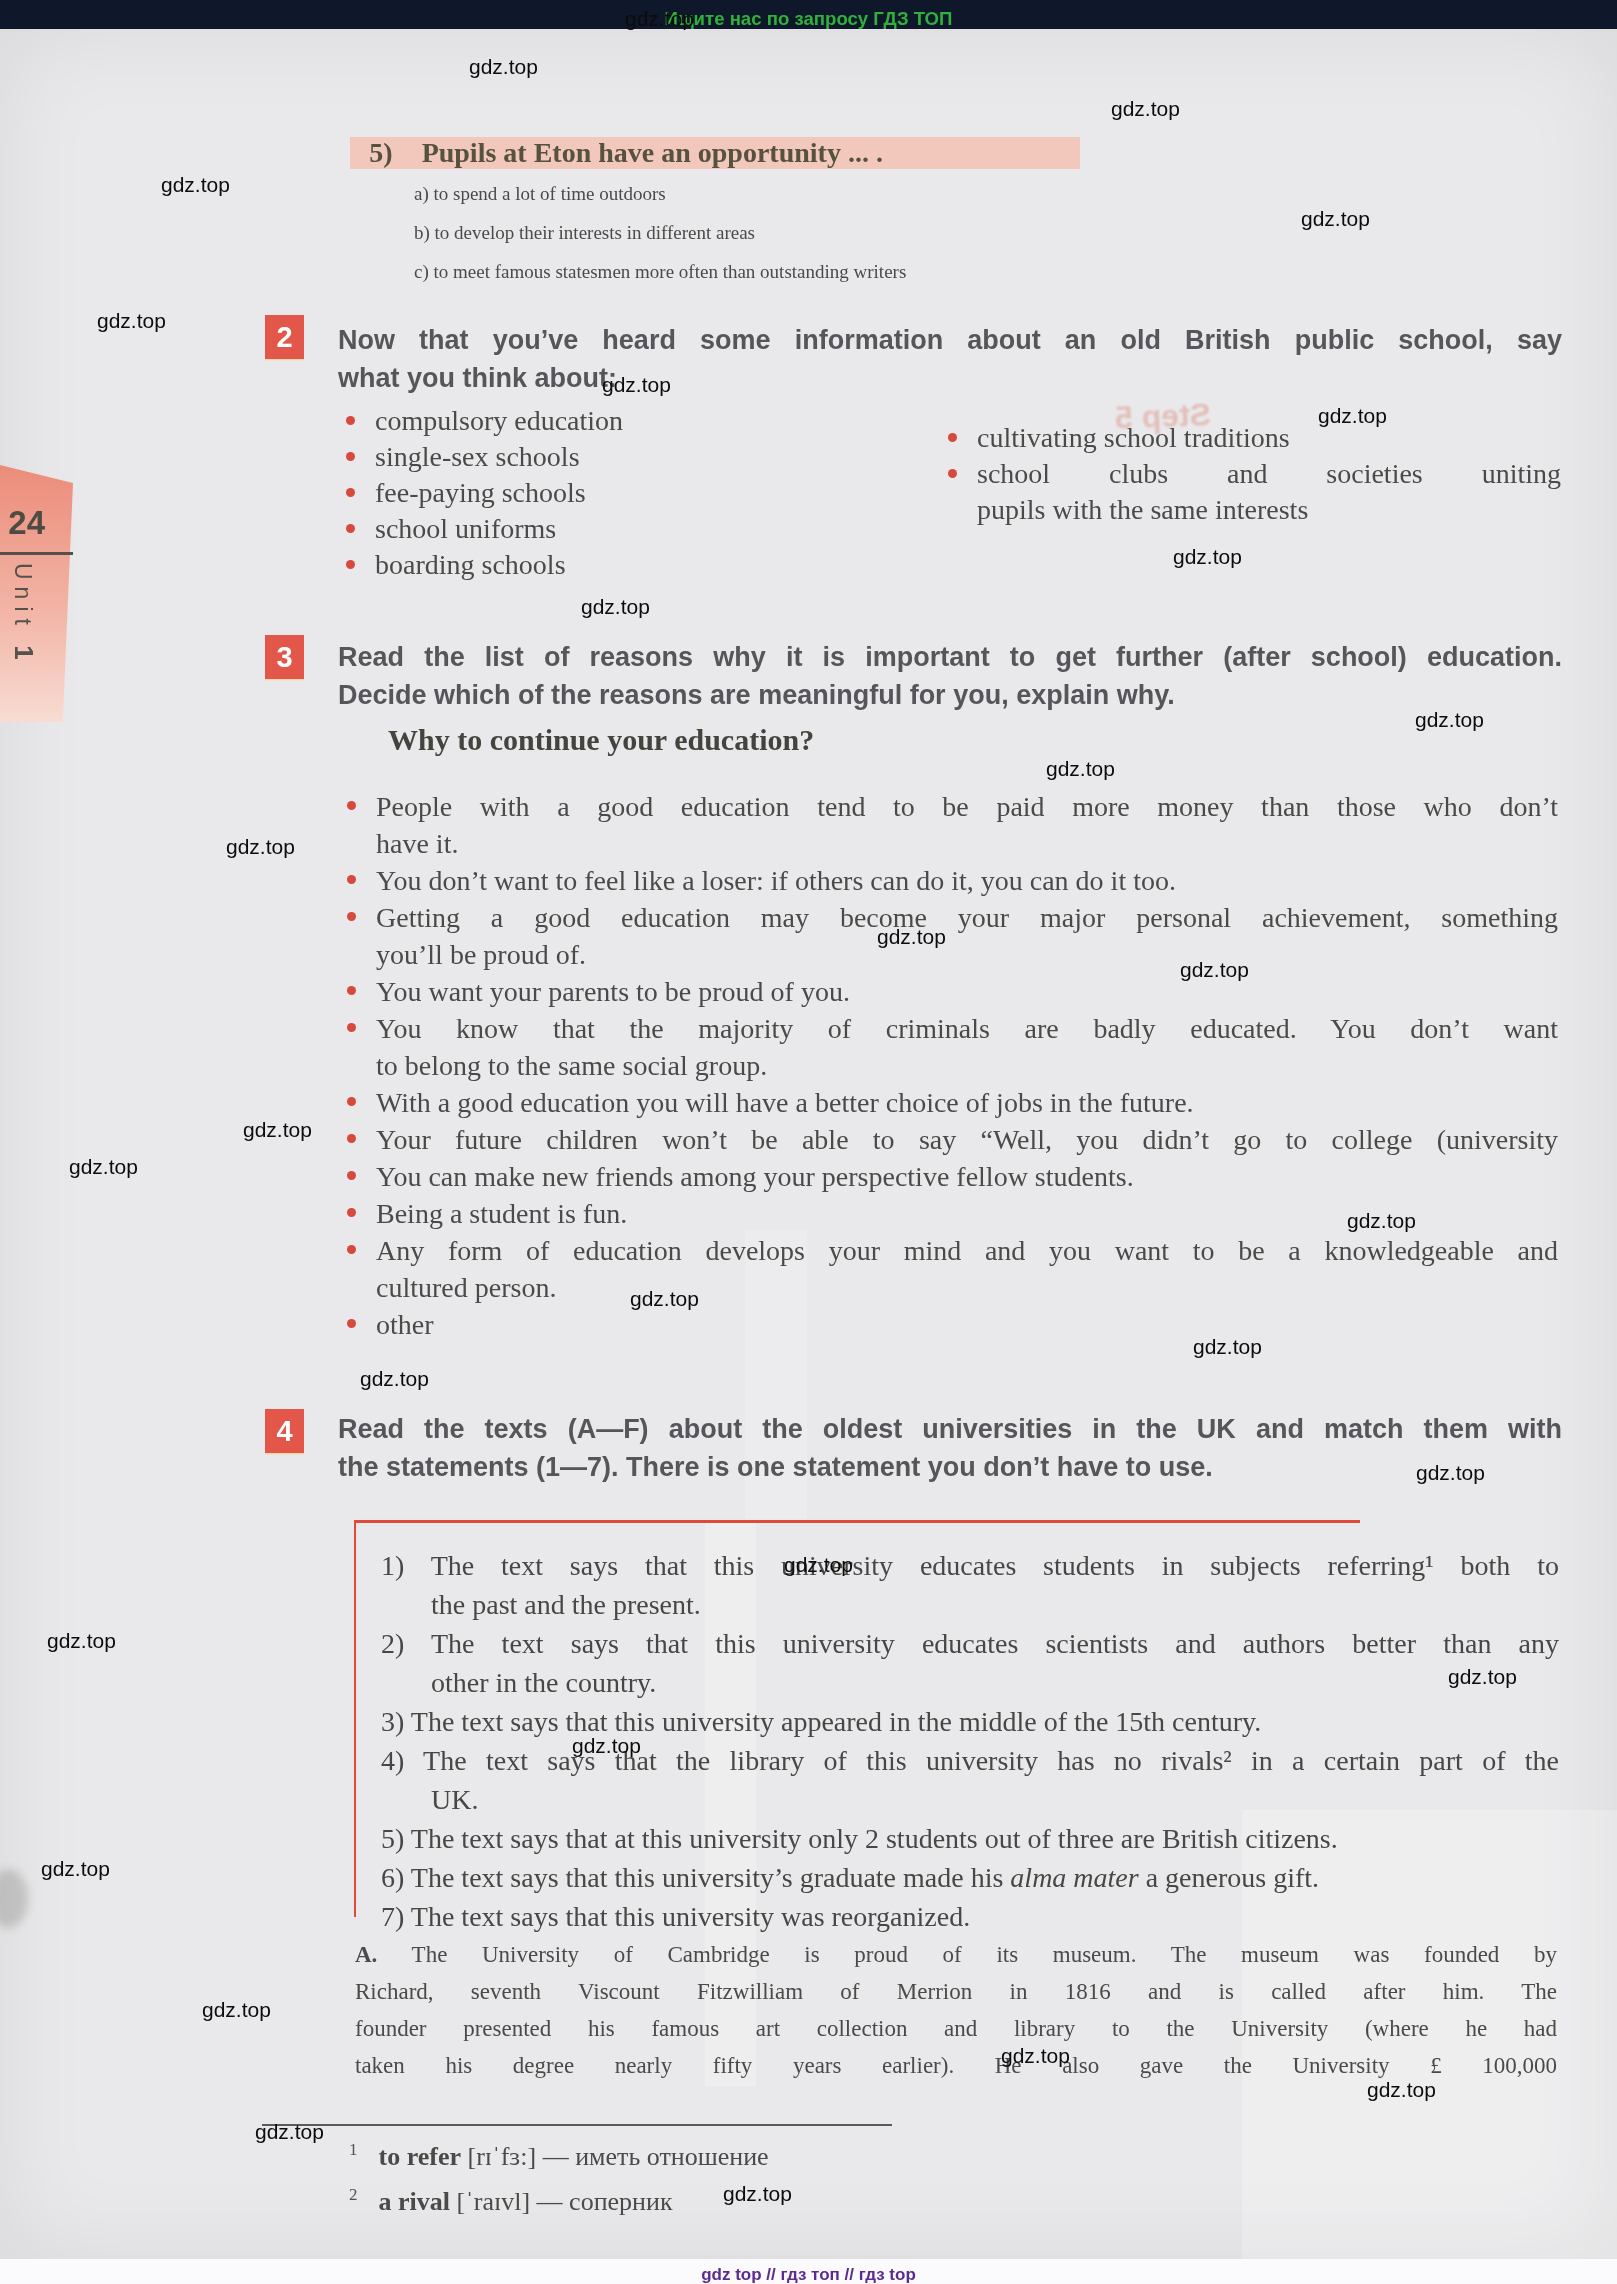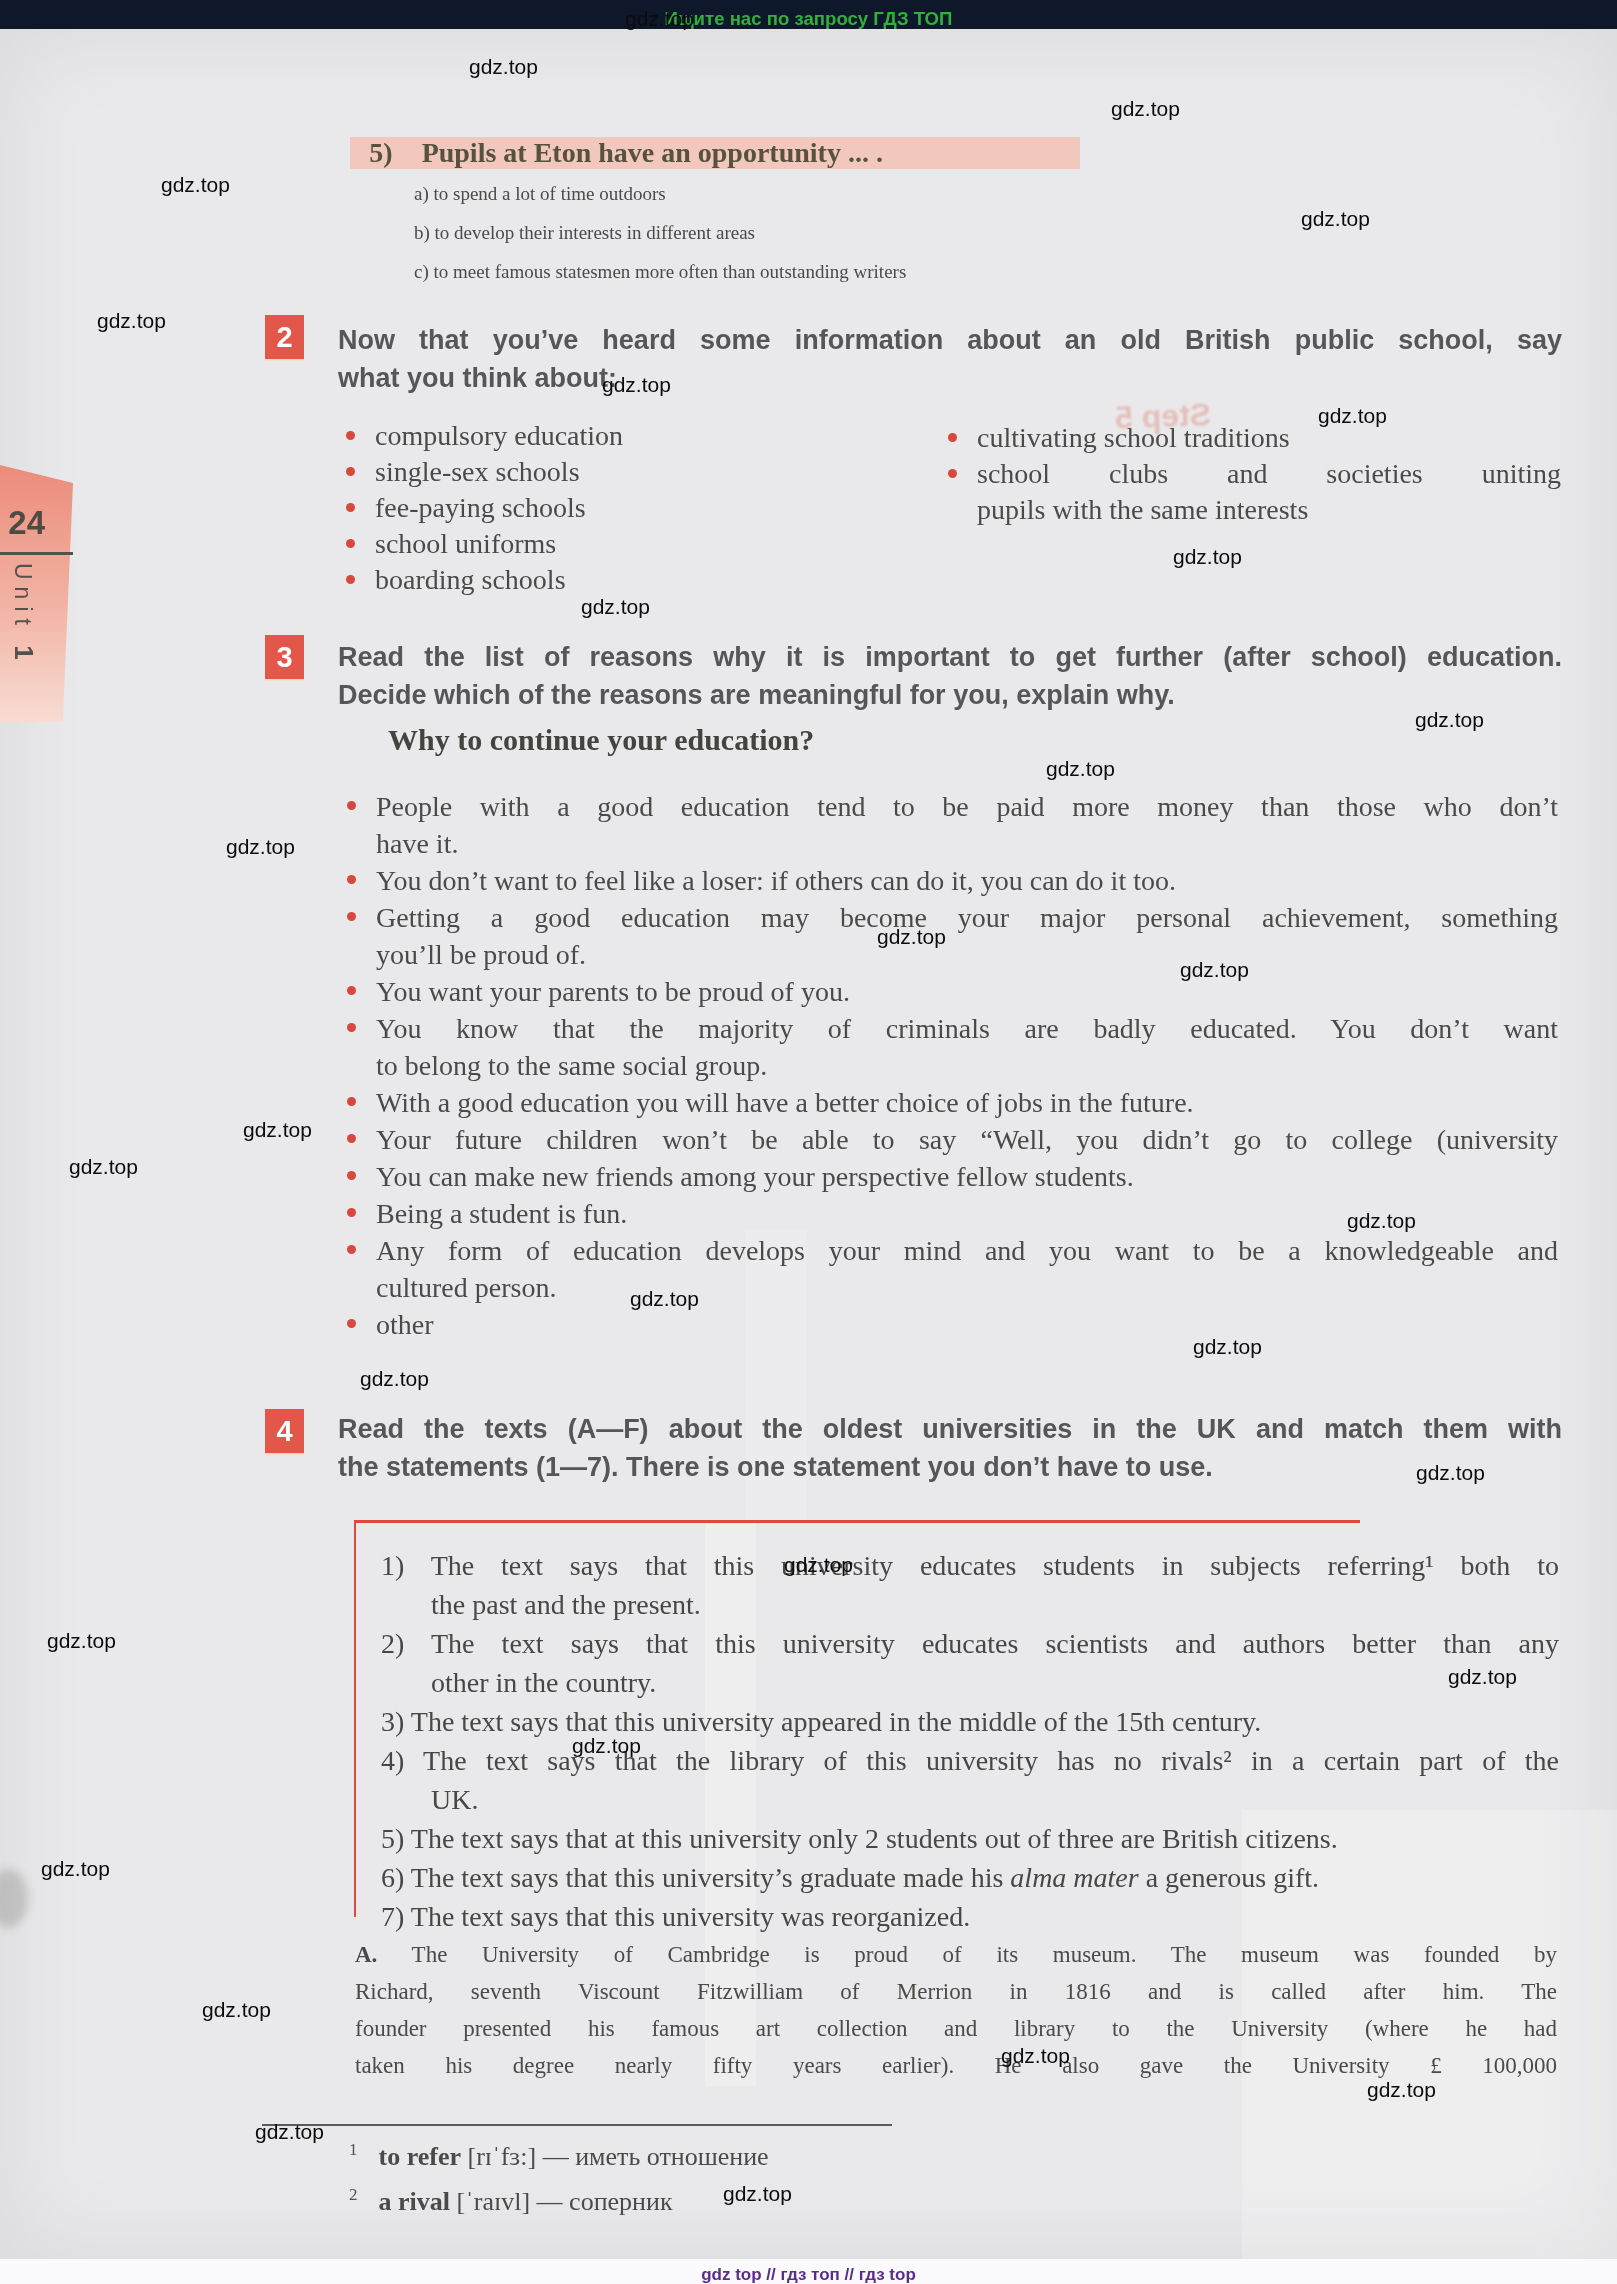--- a/index.html
+++ b/index.html
@@ -141,21 +141,21 @@
       <div>c) to meet famous statesmen more often than outstanding writers</div>
     </div>
 
   <div class="sq" style="top:286px;">
       <span>2</span>
     </div>
   <div class="instr" id="ex2-instr" style="top:292px;">
       <div class="jl">Now that you’ve heard some information about an old British public school, say</div>
       <div>what you think about:</div>
     </div>
-  <div class="bul-col" id="ex2-left" style="left:375px;top:389px;width:552px;">
+  <div class="bul-col" id="ex2-left" style="left:375px;top:374px;width:552px;">
       <div class="item dot">
         <div>compulsory education</div>
       </div>
       <div class="item dot">
         <div>single-sex schools</div>
       </div>
       <div class="item dot">
         <div>fee-paying schools</div>
       </div>
       <div class="item dot">

